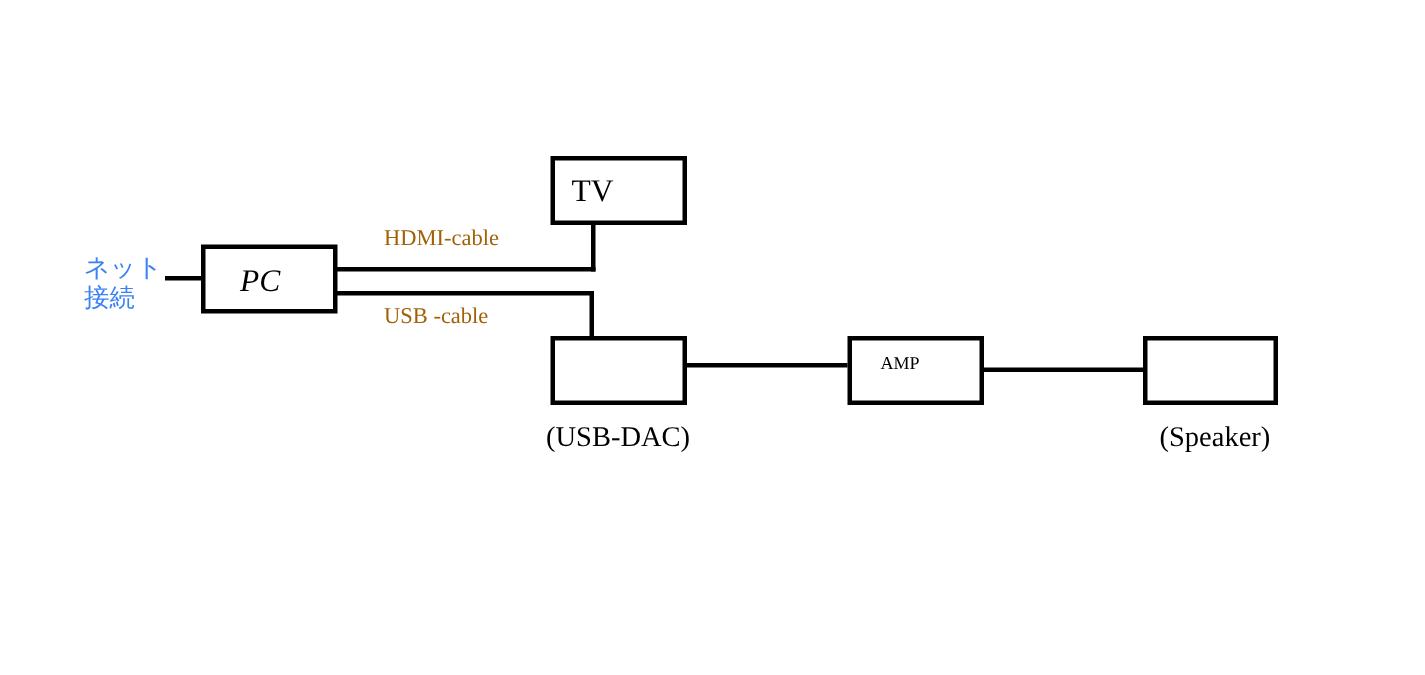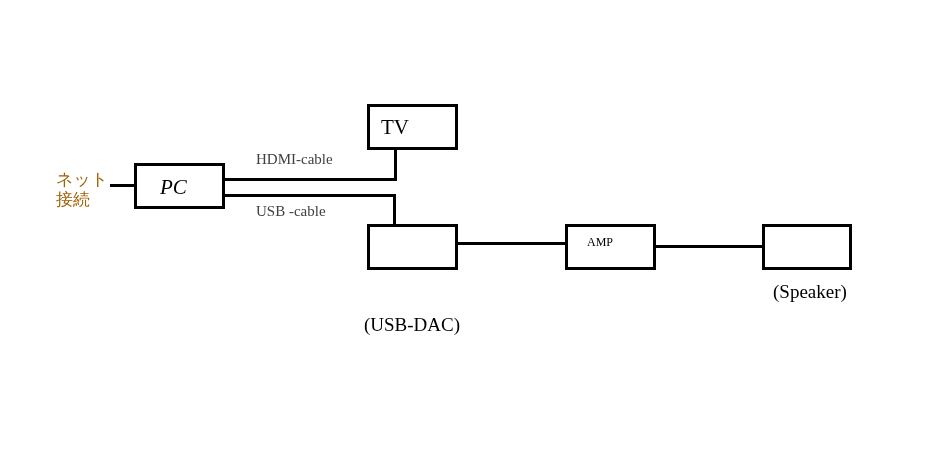--- a/index.html
+++ b/index.html
@@ -1,22 +1,22 @@
 <!DOCTYPE html>
 <html><head>
 <meta charset="utf-8">
 <style>
   html, body { margin: 0; padding: 0; background: #ffffff; }
   body { width: 950px; height: 450px; position: relative; overflow: hidden; font-family: "Liberation Serif", serif; color: #000; }
   .box { position: absolute; border: 3px solid #000; box-sizing: border-box; background: #fff; }
   .box-label { position: absolute; font-family: "Liberation Serif", serif; font-size: 21px; color: #000; }
   .line { position: absolute; background: #000; }
-  .cap { position: absolute; font-family: "Liberation Serif", serif; font-size: 15px; color: #404040; white-space: nowrap; }
+  .cap { position: absolute; font-family: "Liberation Serif", serif; font-size: 15px; color: #a16207; white-space: nowrap; }
   .under { position: absolute; font-family: "Liberation Serif", serif; font-size: 19px; color: #000; white-space: nowrap; }
-  .net { position: absolute; font-family: "DejaVu Sans", sans-serif; font-size: 17px; line-height: 20px; color: #a16207; }
+  .net { position: absolute; font-family: "DejaVu Sans", sans-serif; font-size: 17px; line-height: 20px; color: #3b82f6; }
 </style>
 </head>
 <body>
 
 <div class="net" style="left:56px; top:169px;">
   <div>ネット</div>
   <div>接続</div>
 </div>
 
 <div class="line" style="left:110px; top:184px; width:25px; height:3px;"></div>
@@ -29,21 +29,21 @@
 <div class="cap" style="left:256px; top:151px;">HDMI-cable</div>
 
 <div class="line" style="left:224px; top:194px; width:172px; height:3px;"></div>
 <div class="line" style="left:393px; top:194px; width:3px; height:31px;"></div>
 <div class="cap" style="left:256px; top:203px;">USB -cable</div>
 
 <div class="box" style="left:367px; top:104px; width:91px; height:46px;"></div>
 <div class="box-label" style="left:381px; top:115px;">TV</div>
 
 <div class="box" style="left:367px; top:224px; width:91px; height:46px;"></div>
-<div class="under" style="left:364px; top:281px;margin-top:33px;">(USB-DAC)</div>
+<div class="under" style="left:364px; top:281px;">(USB-DAC)</div>
 
 <div class="line" style="left:457px; top:242px; width:109px; height:3px;"></div>
 
 <div class="box" style="left:565px; top:224px; width:91px; height:46px;"></div>
 <div class="box-label" style="left:587px; top:235px; font-size:12px;font-family:Liberation Serif, serif;">AMP</div>
 
 <div class="line" style="left:655px; top:245px; width:108px; height:3px;"></div>
 
 <div class="box" style="left:762px; top:224px; width:90px; height:46px;"></div>
 <div class="under" style="left:773px; top:281px;">(Speaker)</div>

